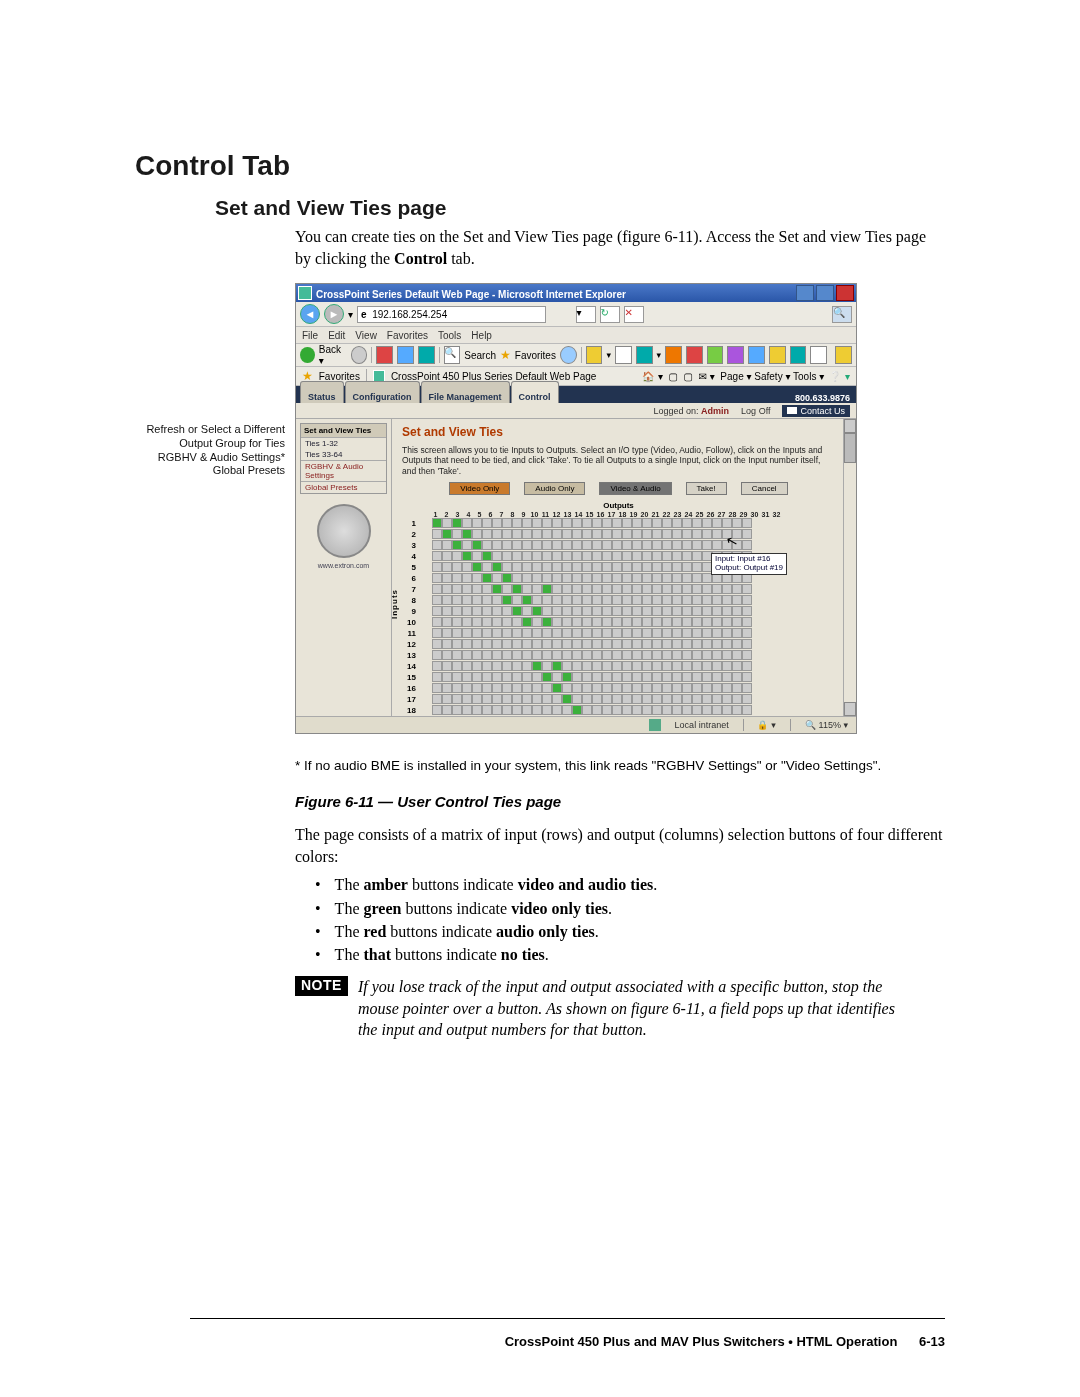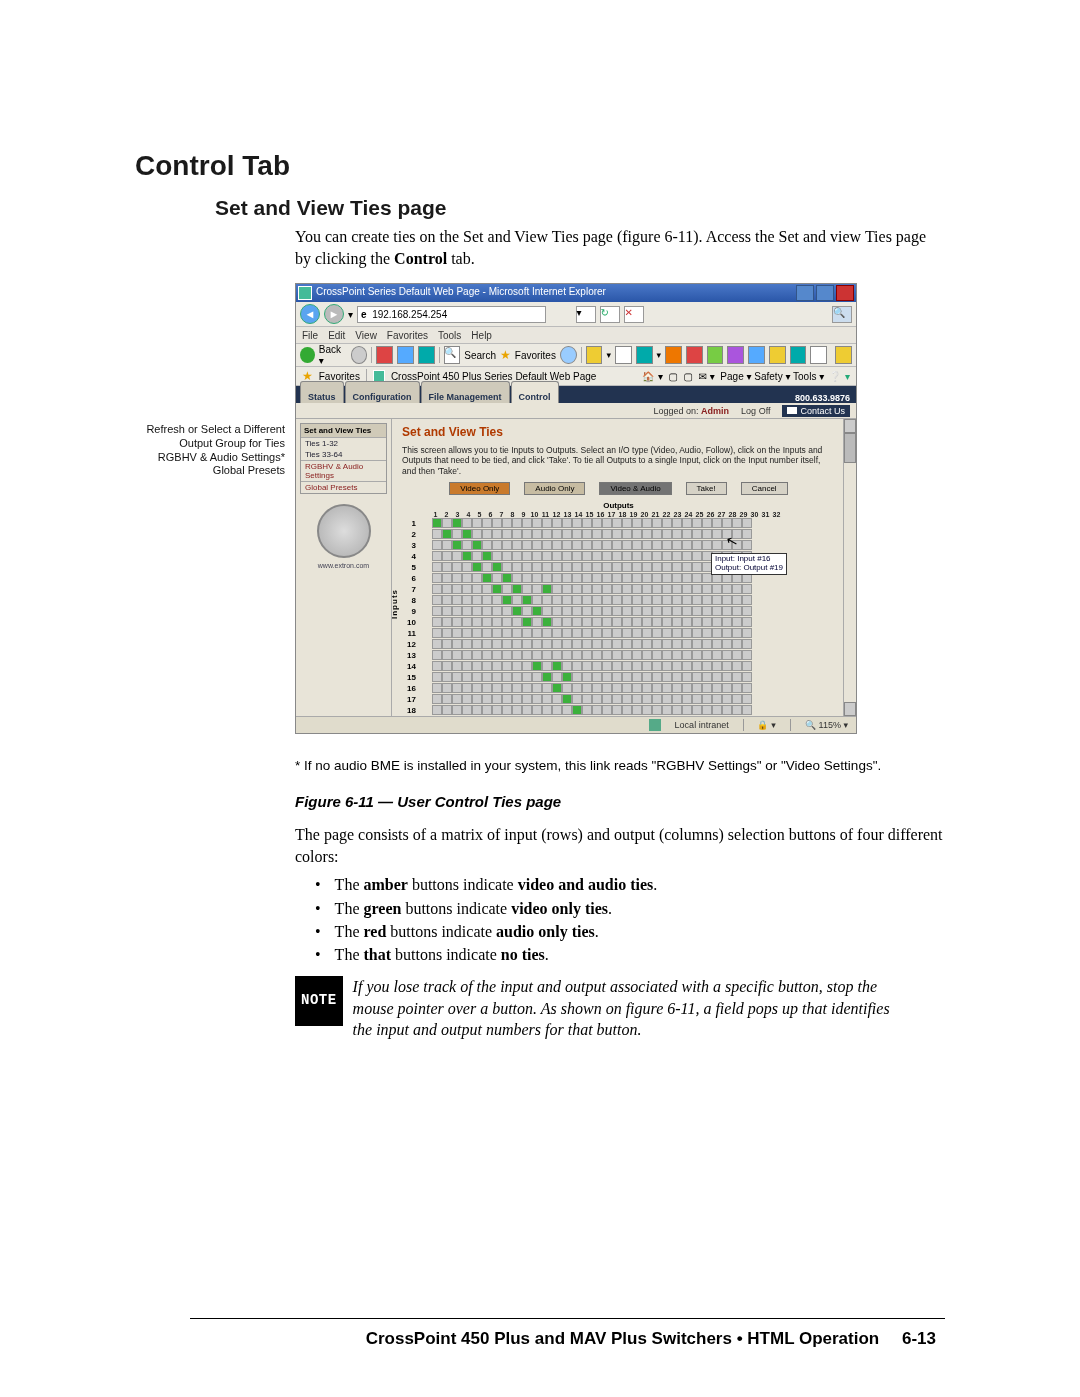--- a/index.html
+++ b/index.html
@@ -70,21 +70,21 @@
   }
   .titlebar {
     background: linear-gradient(#4a78c8, #2a56a8);
     color: #fff;
     height: 18px;
     display: flex;
     align-items: center;
     justify-content: space-between;
     padding: 0 2px;
   }
-  .titlebar-left { display:flex; align-items:flex-start; gap:4px; }
+  .titlebar-left { display:flex; align-items:flex-end; gap:4px;font-weight:bold; }
   .titlebar-ico {
     width: 12px; height: 12px; background:#4b9; border:1px solid #fff;
   }
   .win-btns { display:flex; gap:2px; }
   .win-btn { width:16px; height:14px; background:#c33; border:1px solid #800; }
   .win-btn.blue { background:#58c; border-color:#358; }
   .addr-row {
     height: 20px; display:flex; align-items:center; gap:4px; padding:2px 4px;
     background:#eceae2; border-bottom:1px solid #bbb;
   }
@@ -237,31 +237,31 @@
     margin: 20px 0 14px 160px;
   }
   .bullets { margin: 6px 0 0 0; padding-left:0; }
   .bullets li {
     list-style:none; font-size:16px; line-height:1.45;
     text-indent:-20px; margin-left:200px;
   }
   .bullets li::before { content:"•"; padding-right:14px; }
   .note-blk { display:flex; margin-top:10px; }
   .note-badge {
-    font-family: Liberation Mono, monospace; font-weight:bold; background:#000; color:#fff;
-    font-size:14px; padding:16px 6px; height:18px; margin-left:160px;
+    font-family: Liberation Sans, sans-serif; font-weight:bold; background:#000; color:#fff;
+    font-size:14px; padding:1px 6px; height:18px; margin-left:160px;
     letter-spacing:0.5px;
   }
   .note-text {
     font-style: italic; font-size:16px; line-height:1.35;
     margin-left:10px; max-width:550px;
   }
   .footer {
-    position:absolute; bottom:48px; right:144px;
-    font-family: Arial, Helvetica, sans-serif; font-weight:900; font-size:17px;
+    position:absolute; bottom:48px; right:135px;
+    font-family: Arial, Helvetica, sans-serif; font-weight:900; font-size:13px;
   }
   .footer .pg { margin-left:18px; }
   .hr-footer {
     position:absolute; bottom:78px; left:190px; right:135px;
     border-top:1px solid #000;
   }
 </style>
 </head>
 <body>
 

